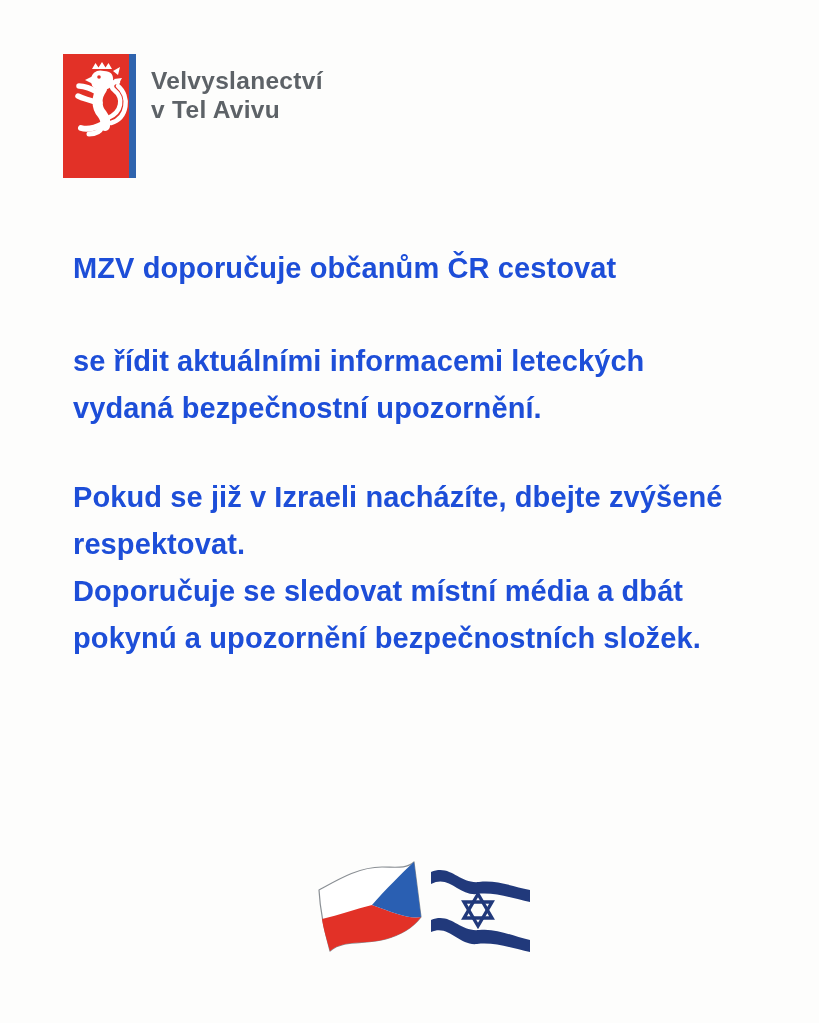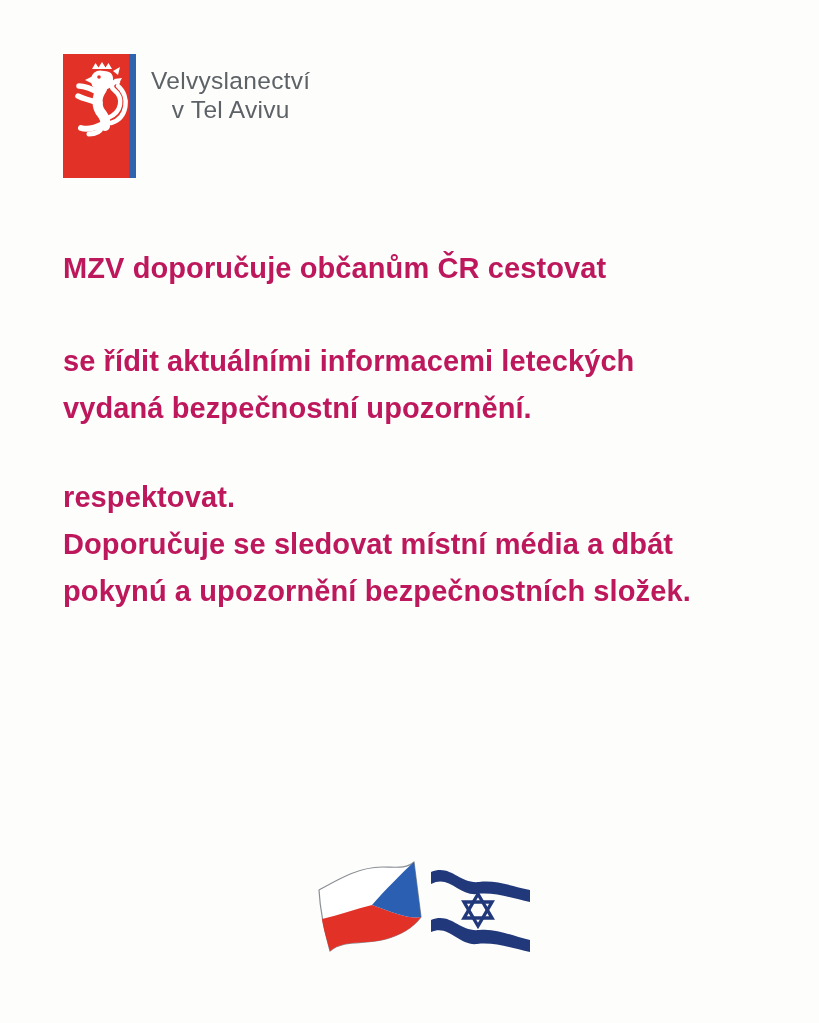--- a/index.html
+++ b/index.html
@@ -13,29 +13,28 @@
 
   
   .brand-emblem {
     position: absolute; left: 63px; top: 54px;
     width: 73px; height: 124px;
   }
   .brand-text {
     position: absolute; left: 151px; top: 67px;
     font-size: 24.5px; line-height: 28.5px;
     color: #5d6267; letter-spacing: 0.3px;
-    font-weight: 400;
-    text-align: center;
+    font-weight: 700;
   }
 
   
   .message {
-    position: absolute; left: 63px; top: 245px;
+    position: absolute; left: 73px; top: 245px;
     width: 720px;
-    color: #be185d;
+    color: #1d4ed8;
     font-weight: 700;
     font-size: 29px;
     letter-spacing: 0.1px;
   }
   .para { margin: 0; }
   .para + .para.gap-1 { margin-top: 46px; }
   .para + .para.gap-2 { margin-top: 42px; }
   .msg-line { line-height: 47px; white-space: nowrap; }
 
   
@@ -80,20 +79,21 @@
 
   <main class="message">
     <div class="para">
       <div class="msg-line">MZV doporučuje občanům ČR cestovat</div>
     </div>
     <div class="para gap-1">
       <div class="msg-line">se řídit aktuálními informacemi leteckých</div>
       <div class="msg-line">vydaná bezpečnostní upozornění.</div>
     </div>
     <div class="para gap-2">
+      <div class="msg-line">Pokud se již v Izraeli nacházíte, dbejte zvýšené</div>
       <div class="msg-line">respektovat.</div>
       <div class="msg-line">Doporučuje se sledovat místní média a dbát</div>
       <div class="msg-line">pokynú a upozornění bezpečnostních složek.</div>
     </div>
   </main>
 
   <div class="flags">
 
     <svg class="flag-cz" width="112" height="100" viewBox="0 0 112 100" xmlns="http://www.w3.org/2000/svg">
 

